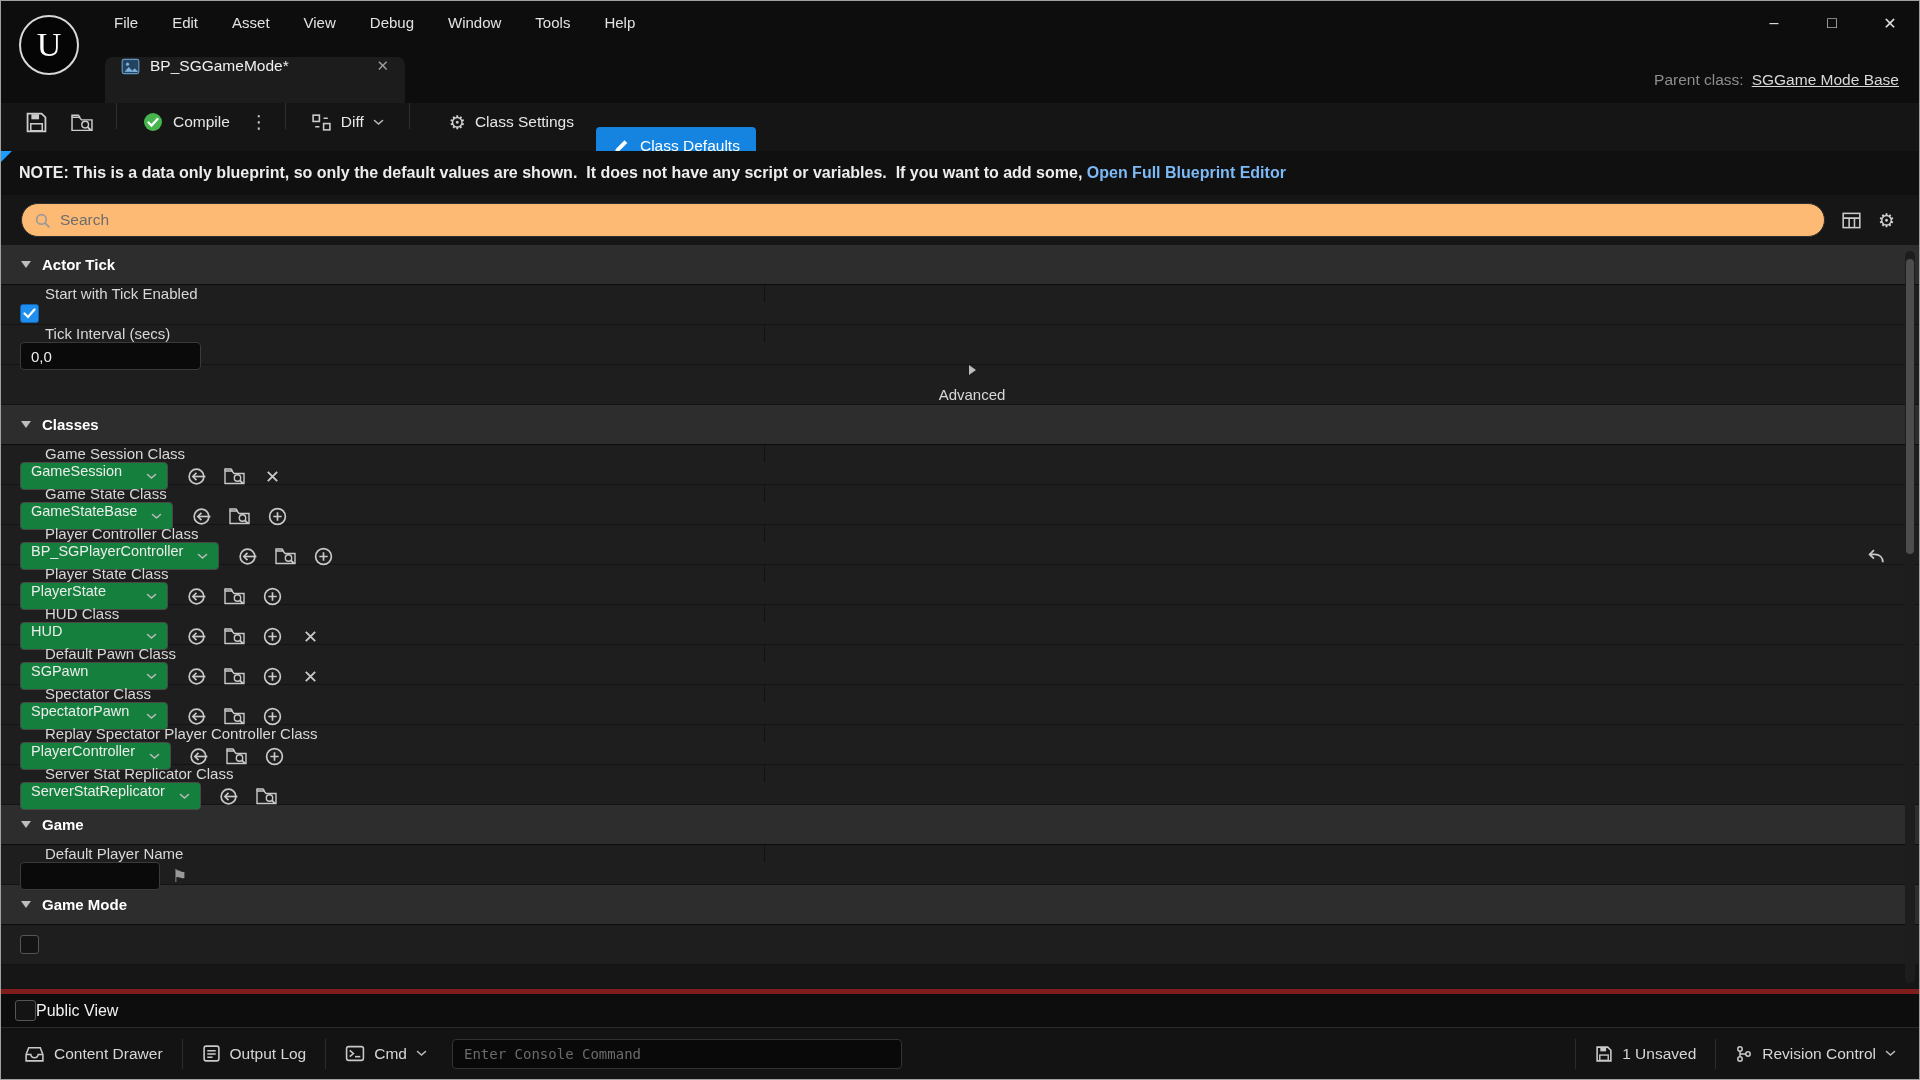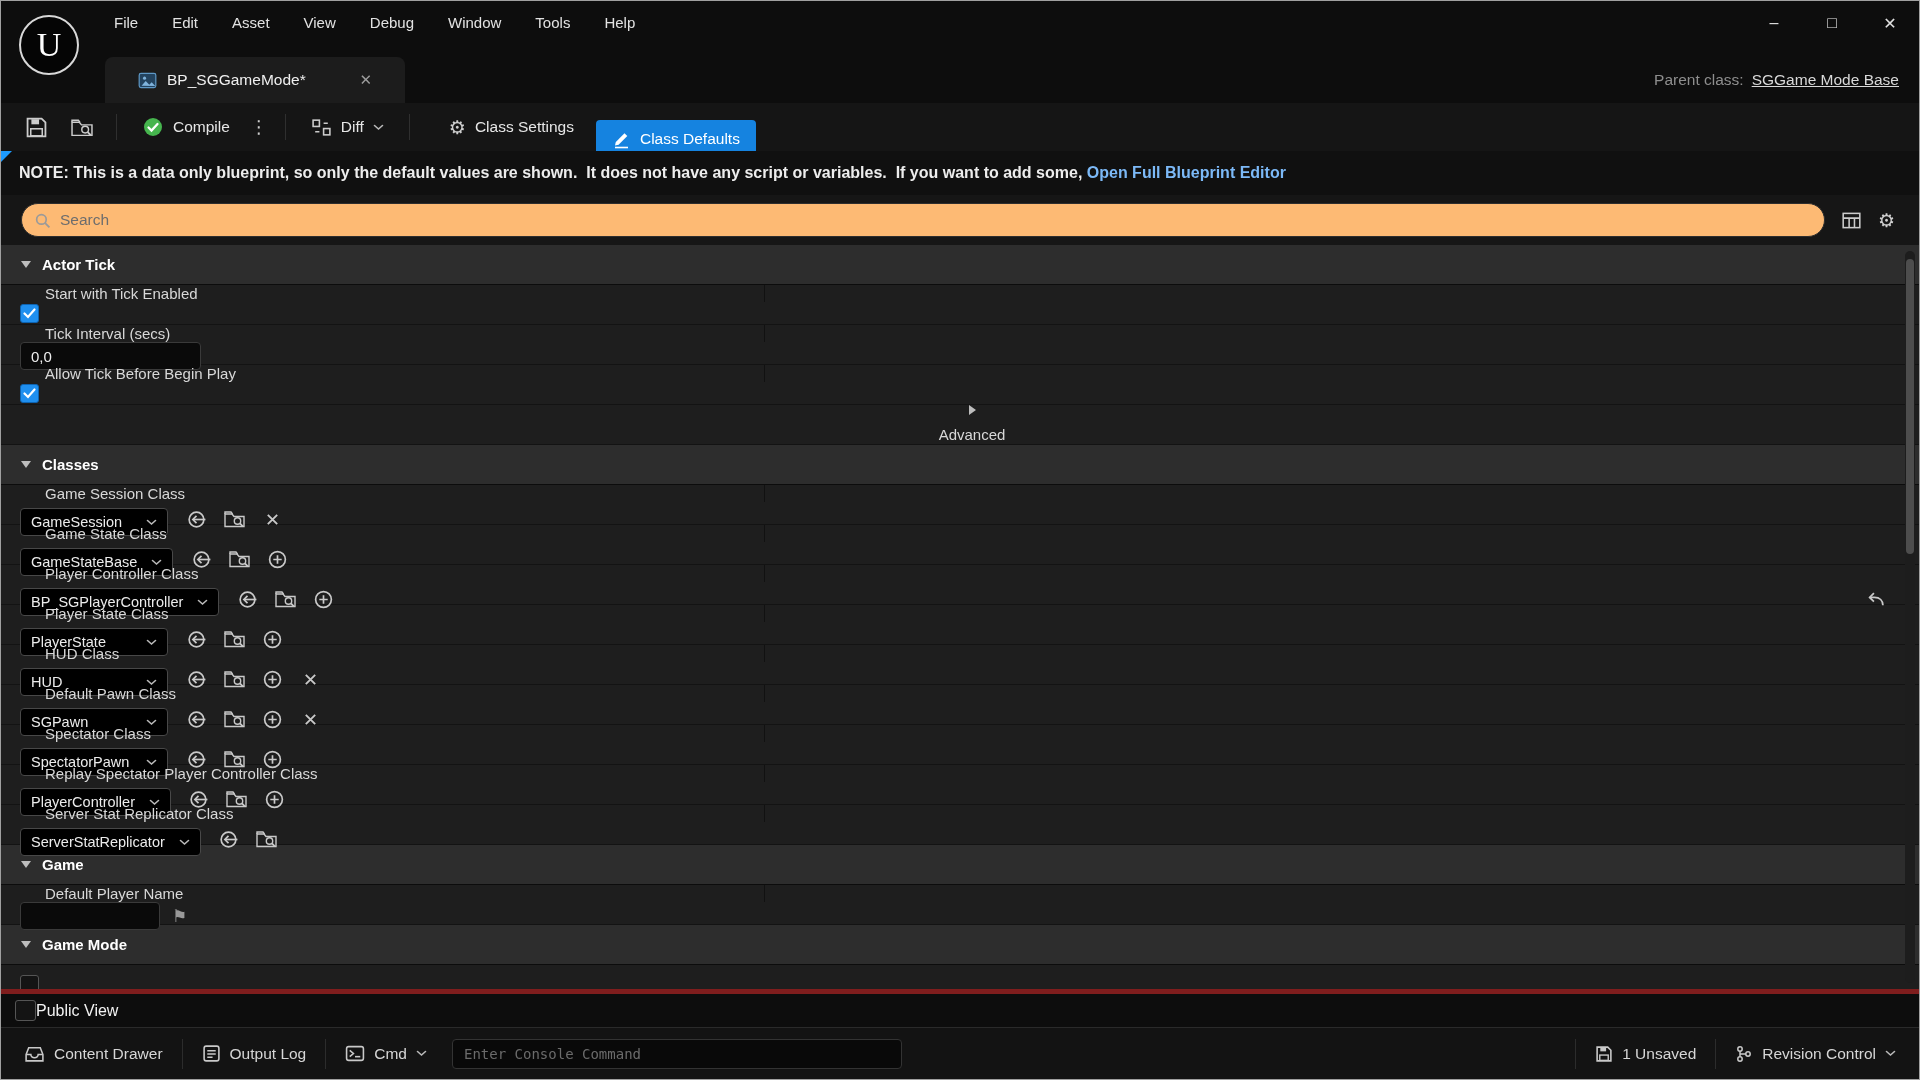--- a/index.html
+++ b/index.html
@@ -17,29 +17,29 @@
   .menubar { height:44px; background:#0d0d0d; display:flex; align-items:stretch; padding-left:96px; flex-shrink:0; }
   .menus { display:flex; align-items:center; }
   .menu-item { padding:0 17px; font-size:15px; color:#e2e2e2; line-height:44px; cursor:default; }
   .win-controls { margin-left:auto; display:flex; }
   .win-btn { width:58px; display:flex; align-items:center; justify-content:center; font-size:16px; color:#e0e0e0; background:none; border:none; }
   .ue-logo { position:absolute; left:16px; top:12px; width:64px; height:64px; z-index:10; }
 
   
   .tabbar { height:58px; background:#0d0d0d; display:flex; align-items:flex-end; flex-shrink:0; position:relative; }
   .tab { margin-left:104px; height:46px; width:300px; background:#1c1c1c; border-radius:8px 8px 0 0;
-         display:flex; align-items:center; padding:0 33px; gap:10px; }
+         display:flex; align-items:flex-start; padding:0 16px; gap:10px; }
   .tab-title { font-size:15.5px; color:#f0f0f0; }
   .tab-close { margin-left:auto; color:#9c9c9c; font-size:15px; background:none; border:none; }
   .parent-class { position:absolute; right:20px; bottom:14px; font-size:15.5px; }
   .pc-label { color:#8e8e8e; }
   .pc-value { color:#d9d9d9; text-decoration:underline; margin-left:8px; cursor:pointer; }
 
   
-  .toolbar { height:48px; background:#151515; display:flex; align-items:center; padding:0 14px; gap:4px; flex-shrink:0; }
+  .toolbar { height:48px; background:#151515; display:flex; align-items:flex-start; padding:0 14px; gap:4px; flex-shrink:0; }
   .tb-icon-btn { background:none; border:none; height:38px; min-width:42px; display:flex; align-items:center; justify-content:center; border-radius:4px; }
   .tb-btn { background:none; border:none; height:38px; padding:0 12px; display:flex; align-items:center; gap:9px;
             font-size:15.5px; color:#e6e6e6; border-radius:4px; }
   .tb-btn.primary { background:var(--accent,#1583e0); color:#fff; padding:0 16px; margin-left:6px;margin-top:24px; }
   .tb-sep { width:1px; height:26px; background:#2f2f2f; margin:0 9px; }
   .kebab { font-size:18px; color:#cfcfcf; min-width:26px; }
   .gear-glyph { font-size:19px; color:#cfcfcf; line-height:1; }
 
   
   .notebar { height:44px; background:#101010; display:flex; align-items:center; padding-left:18px;
@@ -68,23 +68,23 @@
   .prop-value { flex:1; display:flex; align-items:center; padding-left:19px; padding-right:34px; }
   .category-row { padding-left:24px; display:flex; align-items:center; gap:11px; font-size:15px; color:#d8d8d8; }
   .checkbox { width:19px; height:19px; border-radius:3px; display:flex; align-items:center; justify-content:center; flex-shrink:0; }
   .checkbox.checked { background:var(--checkbox-blue,#1f8fef); border:1px solid #0e63b0; }
   .checkbox.unchecked { background:#141414; border:1px solid #555; }
   .pv-checkbox { width:21px; height:21px; }
   .text-input { height:28px; background:#0a0a0a; border:1px solid #3a3a3a; border-radius:4px;
                 display:flex; align-items:center; padding:0 10px; font-size:15px; color:#eee; }
   .ti-tick { width:181px; }
   .ti-name { width:140px; }
-  .combo { height:28px; background:#000000; border:1px solid #484848; border-radius:4px;
-           display:flex; align-items:center; justify-content:space-between; padding:0 10px; gap:14px;
-           min-width:148px; font-size:14.5px; color:#ececec; cursor:pointer;margin-top:6px; }
+  .combo { height:28px; background:#15803d; border:1px solid #484848; border-radius:4px;
+           display:flex; justify-content:space-between; padding:0 10px; gap:14px;
+           min-width:148px; font-size:14.5px; color:#ececec; cursor:pointer; }
   .icon-btns { display:flex; align-items:center; margin-left:14px; gap:10px; }
   .icon-btn { width:28px; height:28px; background:none; border:none; display:flex; align-items:center; justify-content:center; }
   .revert-btn { margin-left:auto; background:none; border:none; display:flex; align-items:center; }
   .flag { color:#999; font-size:17px; margin-left:12px; line-height:1; }
   .scrollbar { position:absolute; right:4px; top:6px; bottom:6px; width:10px; background:#1d1d1d; border-radius:5px; }
   .scroll-thumb { position:absolute; top:8px; left:1px; width:8px; height:295px; background:#4d4d4d; border-radius:4px; }
   .svg-icon { display:flex; align-items:center; }
 
   
   .publicview { height:38px; background:#0d0d0d; border-top:5px solid #7f1d1d; display:flex; align-items:center;
@@ -246,30 +246,20 @@
               </svg>
             </span>
           </div>
         </div>
         <div class="prop-row">
           <div class="prop-label">Tick Interval (secs)</div>
           <div class="prop-value">
             <div class="text-input ti-tick">0,0</div>
           </div>
         </div>
-        <div class="prop-row">
-          <div class="prop-label">Allow Tick Before Begin Play</div>
-          <div class="prop-value">
-            <span class="checkbox checked">
-              <svg width="13" height="11" viewBox="0 0 13 11">
-                <path d="M1.5 5.5l3.5 3.5L11.5 1.5" fill="none" stroke="#ffffff" stroke-width="2.2" stroke-linecap="round"></path>
-              </svg>
-            </span>
-          </div>
-        </div>
         <div class="prop-row category-row">
           <span class="tri-right"></span>
           <span>Advanced</span>
         </div>
         <div class="section-header">
           <span class="tri-down"></span>
           <span class="sec-title">Classes</span>
         </div>
         <div class="prop-row">
           <div class="prop-label">Game Session Class</div>

